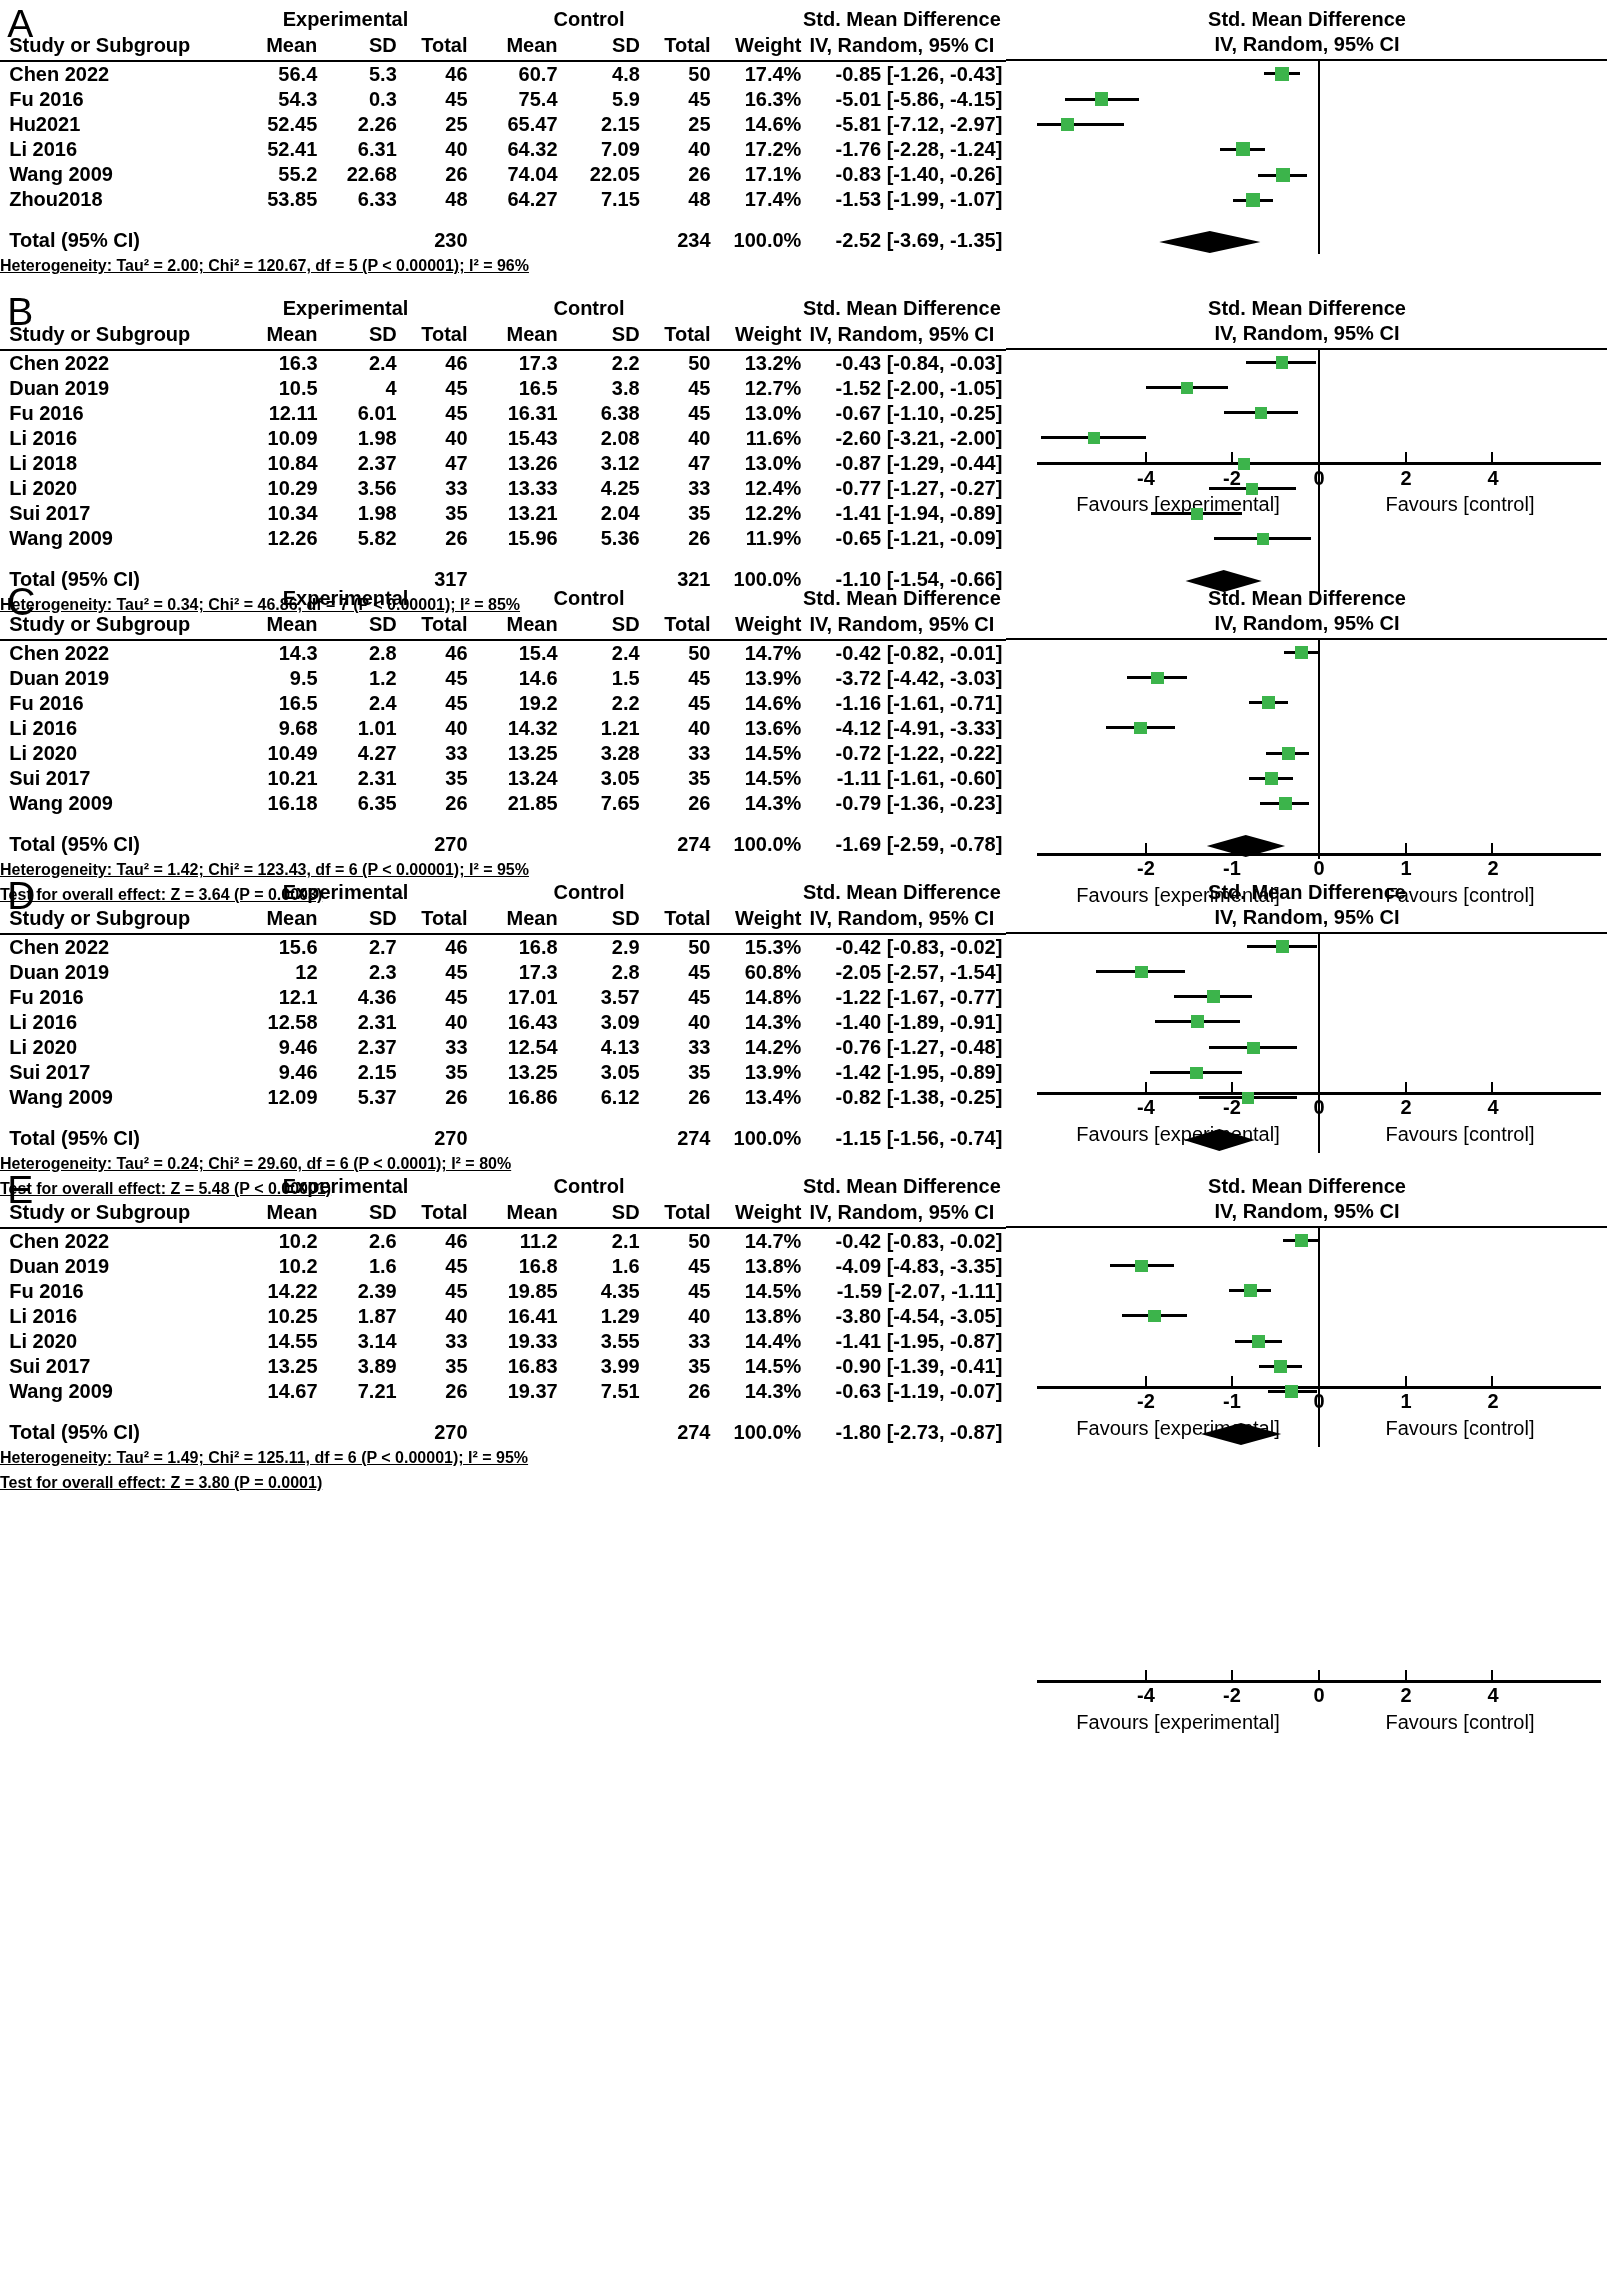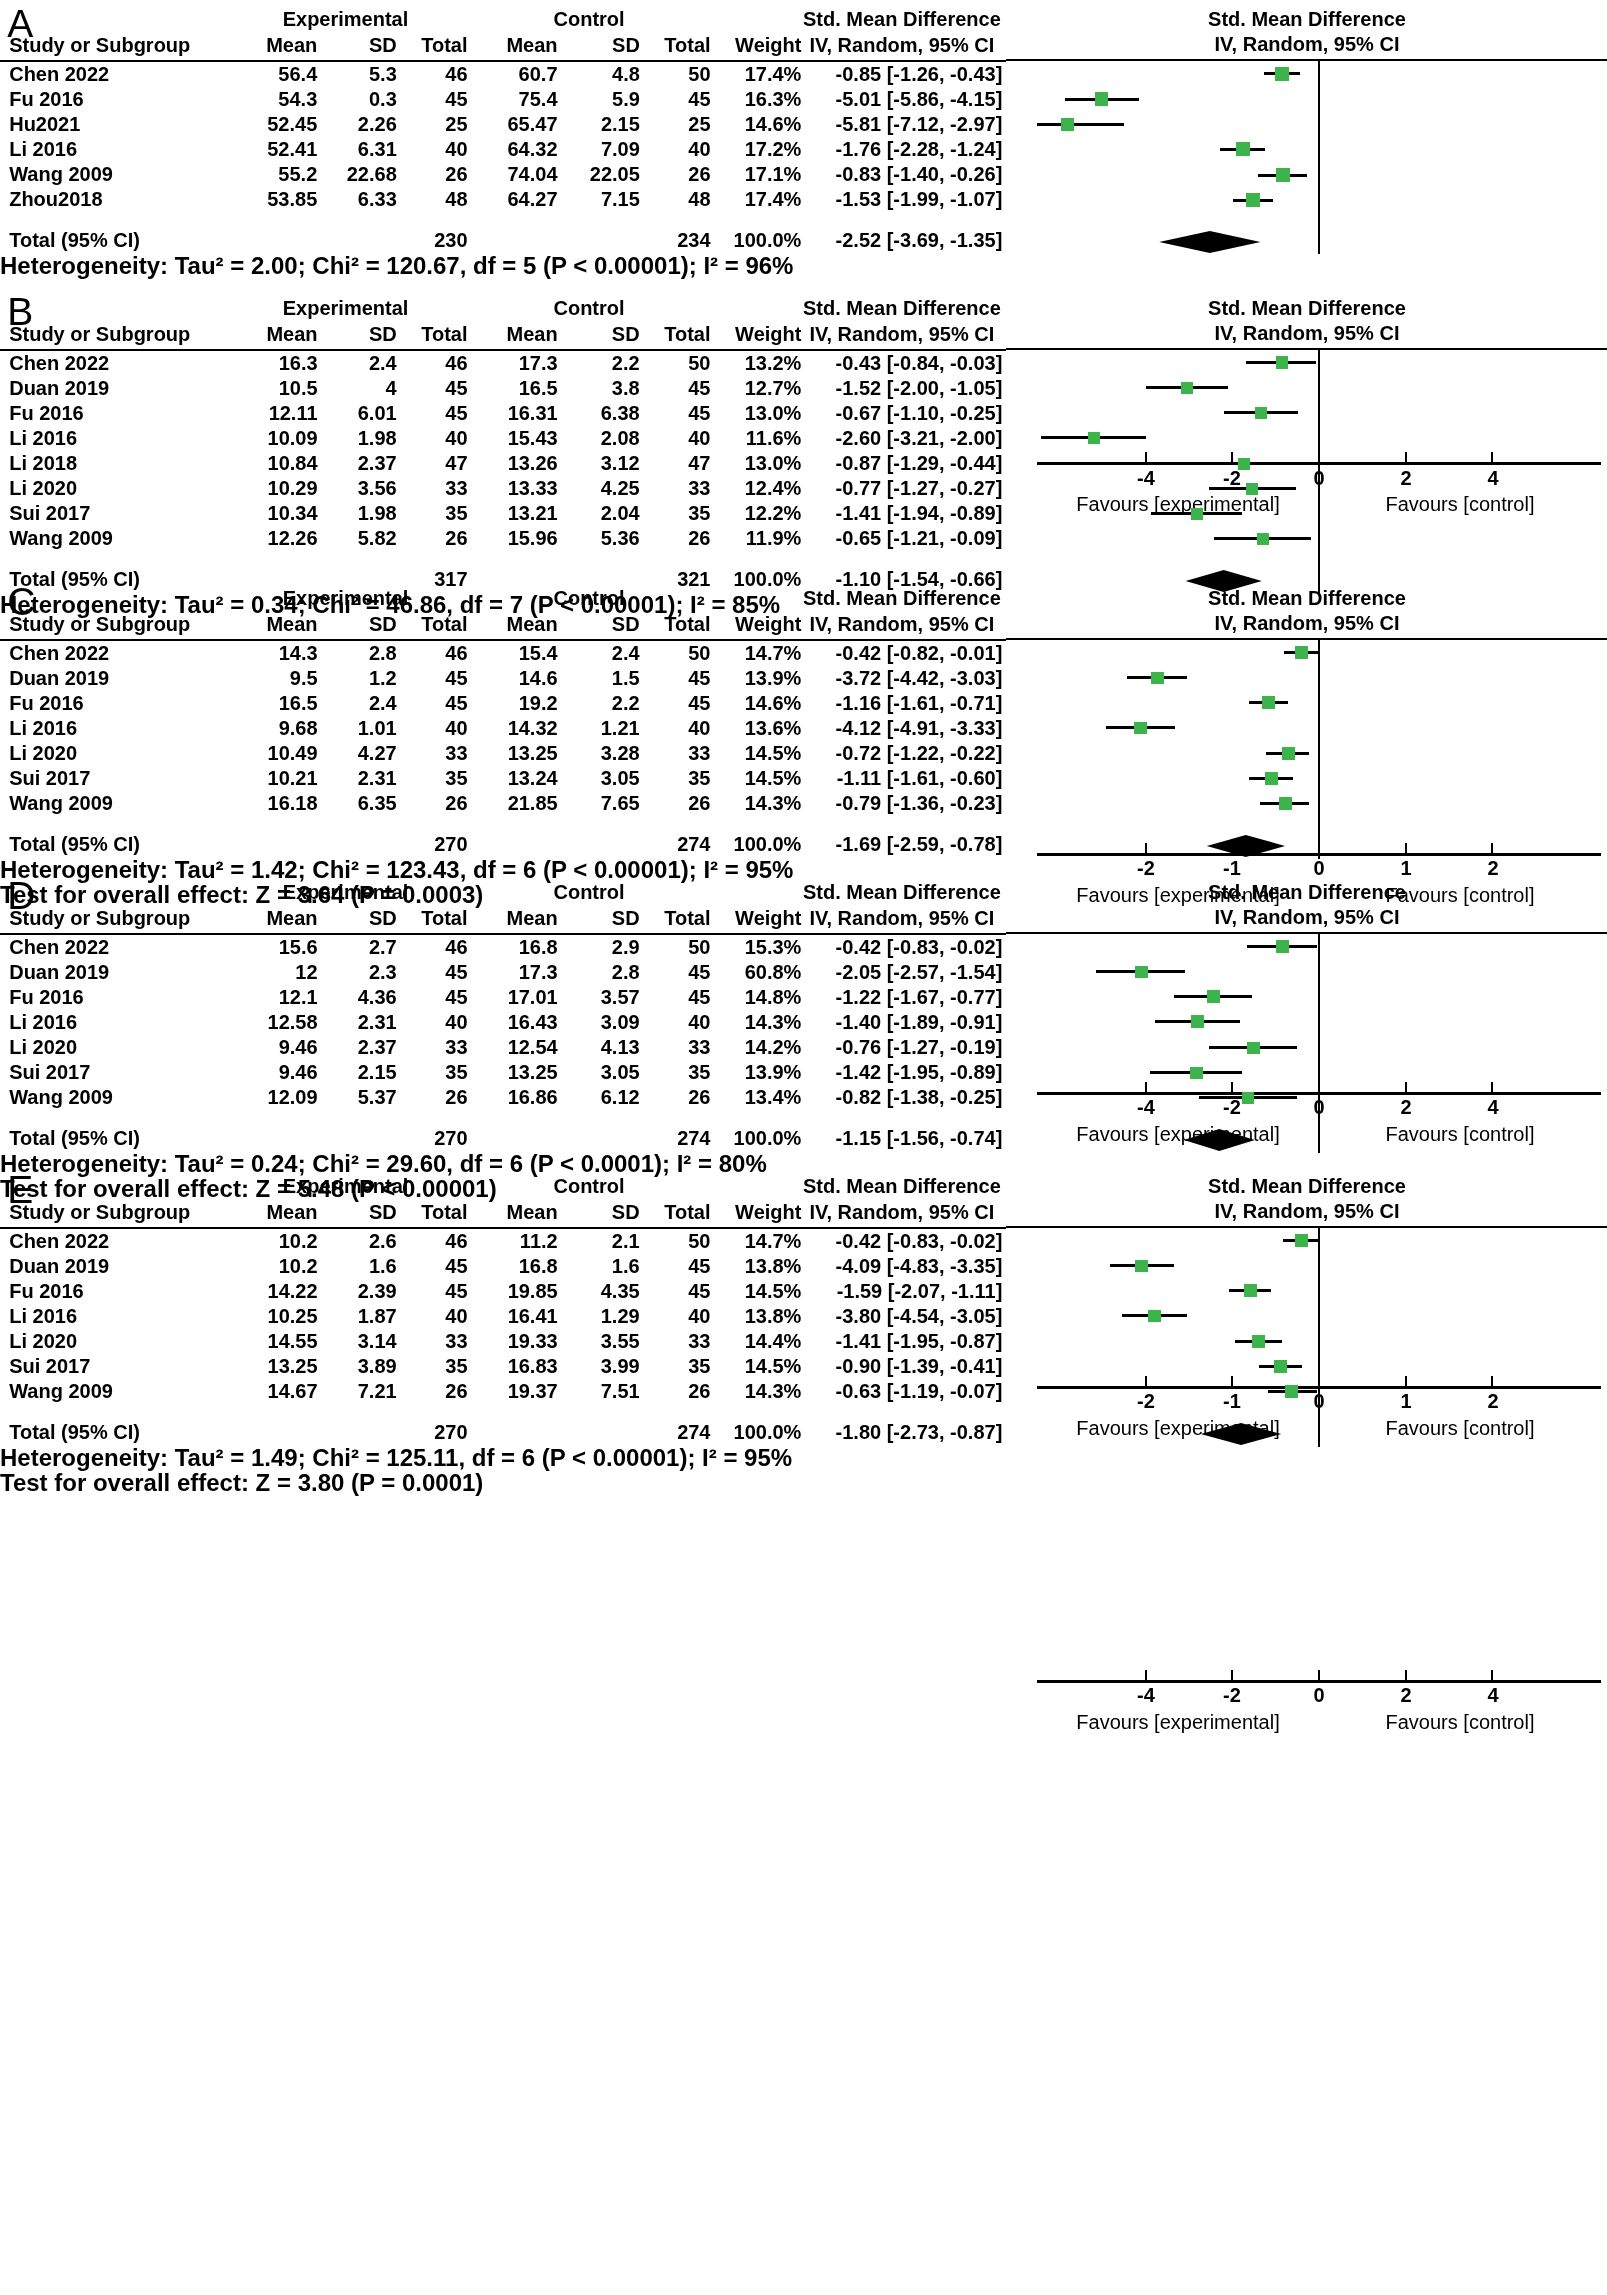--- a/index.html
+++ b/index.html
@@ -74,25 +74,26 @@
   .c-mean2  { width: 92px; text-align: right; }
   .c-sd2    { width: 84px;  text-align: right; }
   .c-tot2   { width: 72px;  text-align: right; }
   .c-weight { width: 92px; text-align: right; }
   .c-ci     { width: 201px; text-align: right; padding-right: 3.7px !important; }
 
   .row-body td { font-weight: bold; }
   .row-spacer td { height: 16.5px; line-height: 16.5px; }
   .row-total td { font-weight: bold; }
   .het-line {
-    font-size: 24px;
+    font-size: 16px;
     font-weight: bold;
     white-space: nowrap;
     line-height: 25px;
     padding-left: 1.8px;
+    text-decoration: underline;
   }
 
   
   .plot {
     position: absolute;
     top: 0;
     left: 1006px;
     width: 602px;
   }
   .plot-title {
@@ -776,21 +777,21 @@
             </tr>
             <tr class="row-body">
               <td class="c-study">Li 2020</td>
               <td class="c-mean1">9.46</td>
               <td class="c-sd1">2.37</td>
               <td class="c-tot1">33</td>
               <td class="c-mean2">12.54</td>
               <td class="c-sd2">4.13</td>
               <td class="c-tot2">33</td>
               <td class="c-weight">14.2%</td>
-              <td class="c-ci">-0.76 [-1.27, -0.19]</td>
+              <td class="c-ci">-0.76 [-1.27, -0.48]</td>
             </tr>
             <tr class="row-body">
               <td class="c-study">Sui 2017</td>
               <td class="c-mean1">9.46</td>
               <td class="c-sd1">2.15</td>
               <td class="c-tot1">35</td>
               <td class="c-mean2">13.25</td>
               <td class="c-sd2">3.05</td>
               <td class="c-tot2">35</td>
               <td class="c-weight">13.9%</td>

